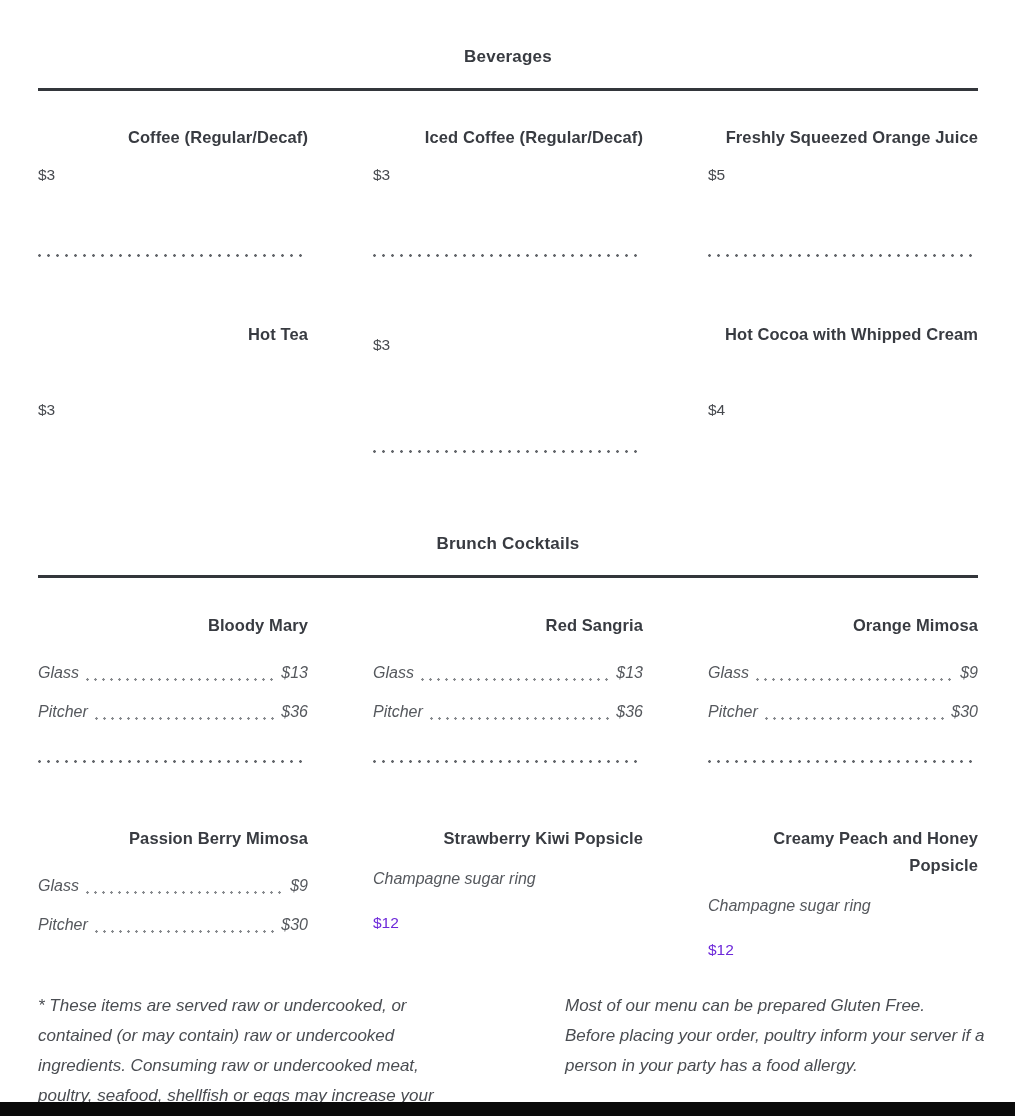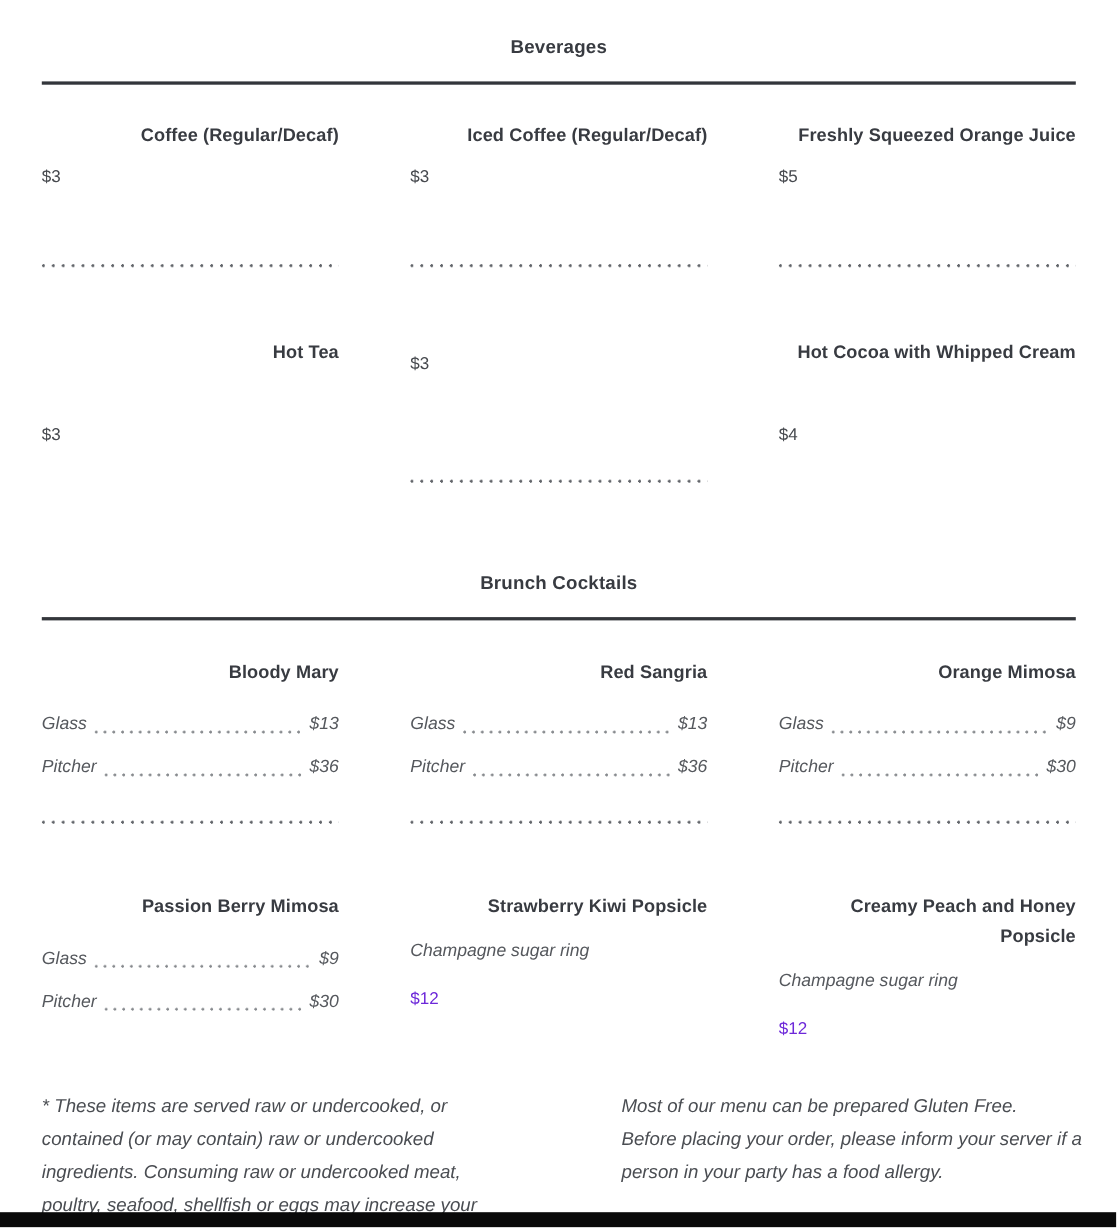--- a/index.html
+++ b/index.html
@@ -11,21 +11,21 @@
     overflow:hidden;
     font-family:"Liberation Sans", sans-serif;
     color:#43464b;
   }
   .content { padding:0 37px 0 38px; }
 
   .heading {
     font-size:17px; font-weight:bold; text-align:center;
     color:#383b41; line-height:21px; letter-spacing:0.2px;
   }
-  .h1 { margin-top:32px; }
+  .h1 { margin-top:46px; }
   .h2 { margin-top:80px; }
   .rule { border-top:3px solid #33363b; margin-top:21px; }
 
   .grid { display:grid; grid-template-columns:repeat(3,1fr); column-gap:65px; }
   .cell { display:flex; flex-direction:column; }
   .row-a .cell { height:166px; padding-top:33px; }
   .row-b .cell { height:196px; padding-top:64px;gap:38px; }
   .row-c .cell { height:185px; padding-top:34px; }
   .row-d .cell { height:225px; padding-top:62px; }
 
@@ -194,19 +194,19 @@
 
   <div class="footer">
     <div>
       <div class="footer-line">* These items are served raw or undercooked, or</div>
       <div class="footer-line">contained (or may contain) raw or undercooked</div>
       <div class="footer-line">ingredients. Consuming raw or undercooked meat,</div>
       <div class="footer-line">poultry, seafood, shellfish or eggs may increase your</div>
     </div>
     <div>
       <div class="footer-line">Most of our menu can be prepared Gluten Free.</div>
-      <div class="footer-line">Before placing your order, please inform your server if a</div>
+      <div class="footer-line">Before placing your order, poultry inform your server if a</div>
       <div class="footer-line">person in your party has a food allergy.</div>
     </div>
   </div>
 
   <div class="bottom-bar"></div>
 </div>
 
 </body></html>

